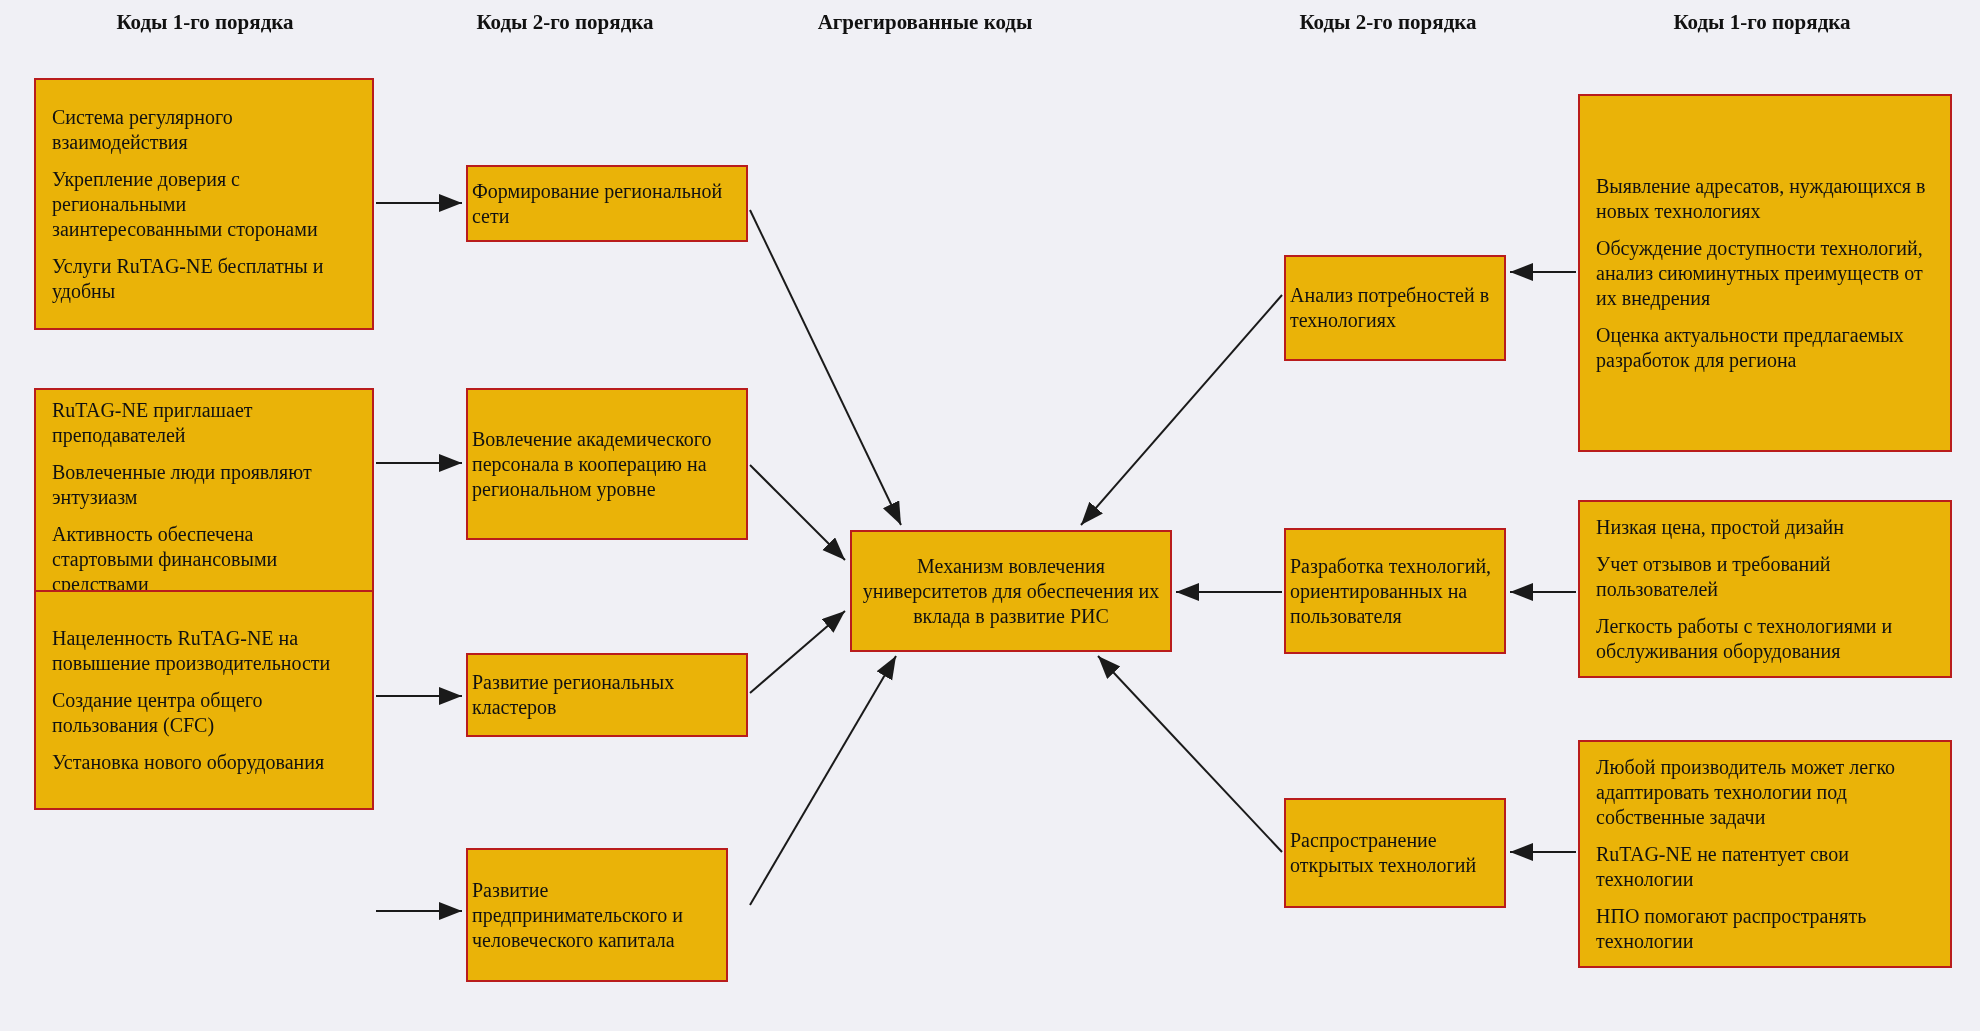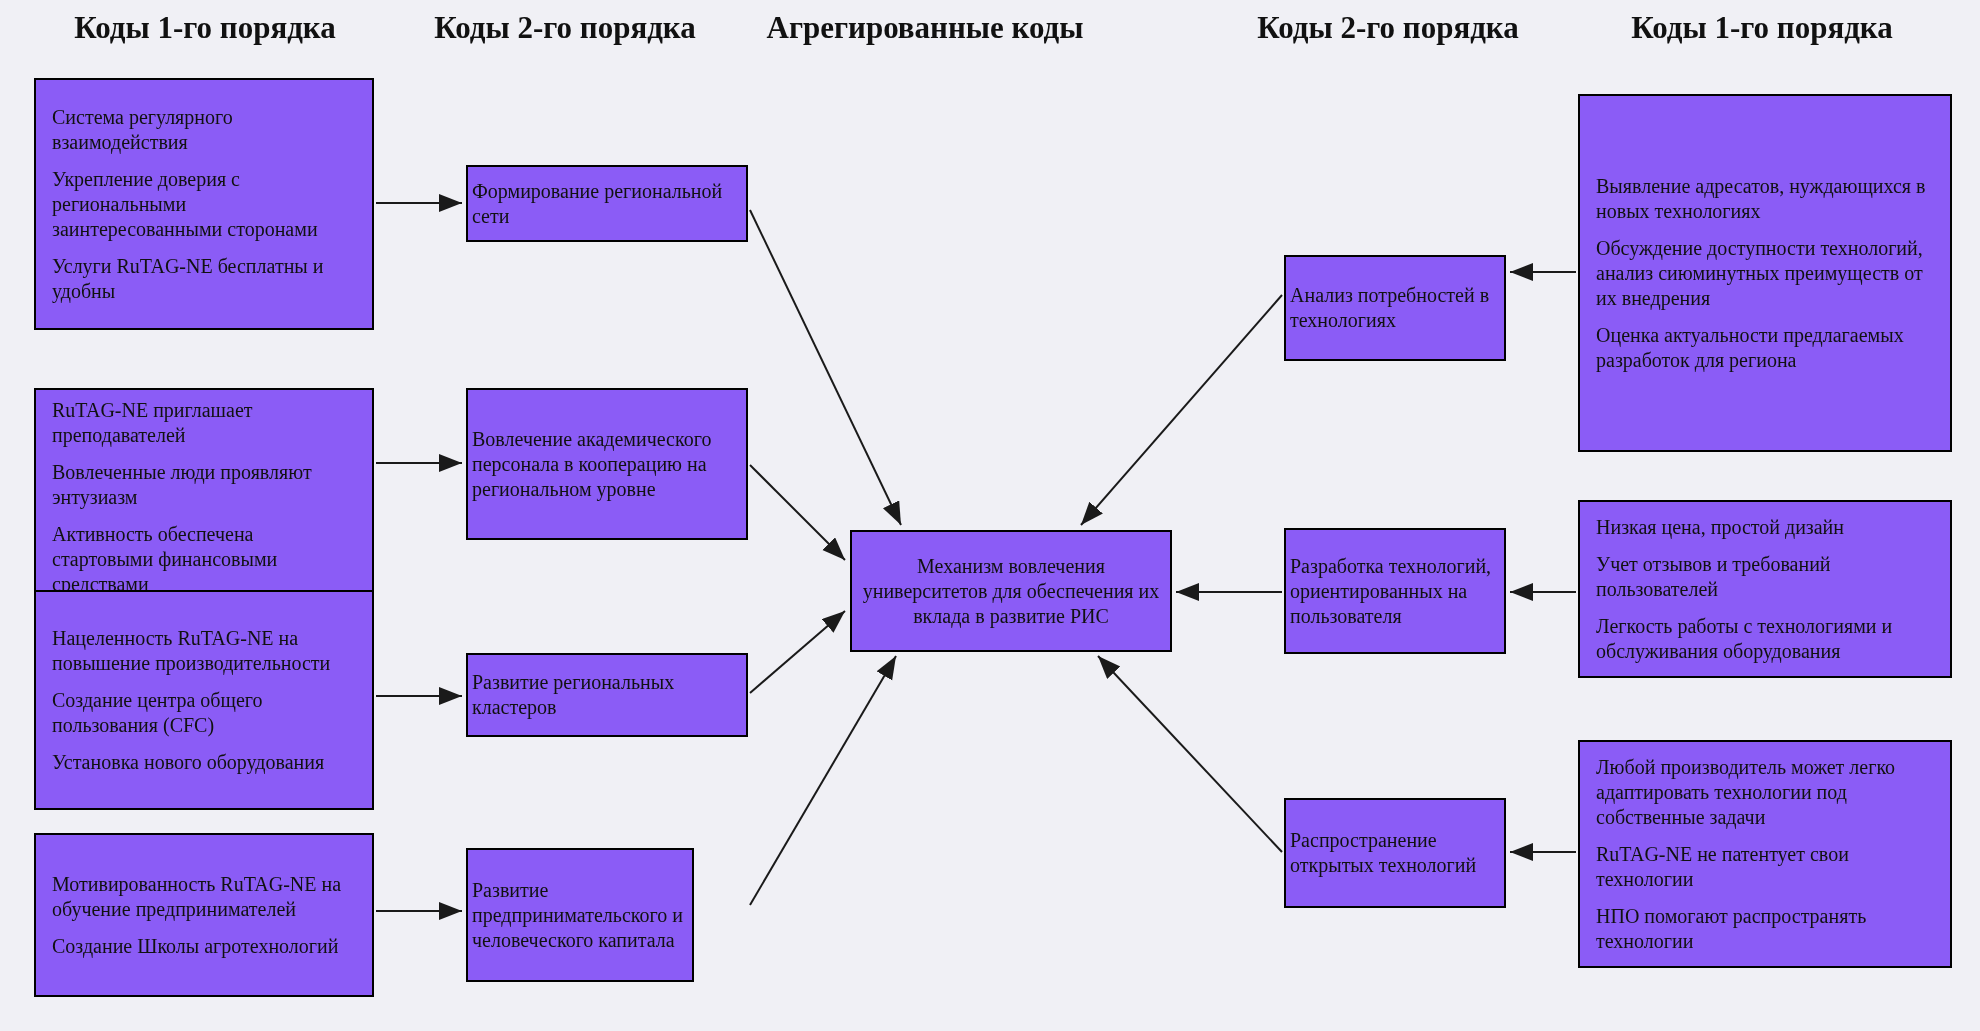--- a/index.html
+++ b/index.html
@@ -12,30 +12,30 @@
   .stage {
     position: relative;
     width: 1980px;
     height: 1031px;
     background: #f0f0f5;
     overflow: hidden;
   }
   .col-header {
     position: absolute;
     top: 10px;
-    font-size: 31px;
+    font-size: 21px;
     font-weight: bold;
     text-align: center;
     white-space: nowrap;
   }
   .box {
     position: absolute;
     box-sizing: border-box;
-    border: 2px solid #000000;
-    background: #8b5cf6;
+    border: 2px solid #b91c1c;
+    background: #eab308;
     font-size: 20px;
     line-height: 25px;
   }
   .multi {
     padding: 12px 16px;
     display: flex;
     flex-direction: column;
     justify-content: center;
   }
   .multi .item + .item { margin-top: 12px; }
@@ -81,35 +81,31 @@
   <div class="box multi" style="left:34px; top:352px; width:340px; height:218px;margin-top:36px;">
     <div class="item">RuTAG-NE приглашает преподавателей</div>
     <div class="item">Вовлеченные люди проявляют энтузиазм</div>
     <div class="item">Активность обеспечена стартовыми финансовыми средствами</div>
   </div>
   <div class="box multi" style="left:34px; top:590px; width:340px; height:220px;">
     <div class="item">Нацеленность RuTAG-NE на повышение производительности</div>
     <div class="item">Создание центра общего пользования (CFC)</div>
     <div class="item">Установка нового оборудования</div>
   </div>
-  <div class="box multi" style="left:34px; top:833px; width:340px; height:164px;">
-    <div class="item">Мотивированность RuTAG-NE на обучение предпринимателей</div>
-    <div class="item">Создание Школы агротехнологий</div>
-  </div>
 
   <div class="box single" style="left:466px; top:165px; width:282px; height:77px;">
     <span>Формирование региональной сети</span>
   </div>
   <div class="box single" style="left:466px; top:388px; width:282px; height:152px;">
     <span>Вовлечение академического персонала в кооперацию на региональном уровне</span>
   </div>
   <div class="box single" style="left:466px; top:653px; width:282px; height:84px;">
     <span>Развитие региональных кластеров</span>
   </div>
-  <div class="box single" style="left:466px; top:848px; width:228px; height:134px;">
+  <div class="box single" style="left:466px; top:848px; width:262px; height:134px;">
     <span>Развитие предпринимательского и человеческого капитала</span>
   </div>
 
   <div class="box center-box" style="left:850px; top:530px; width:322px; height:122px;">
     <span>Механизм вовлечения университетов для обеспечения их вклада в развитие РИС</span>
   </div>
 
   <div class="box single" style="left:1284px; top:223px; width:222px; height:106px;margin-top:32px;">
     <span>Анализ потребностей в технологиях</span>
   </div>

